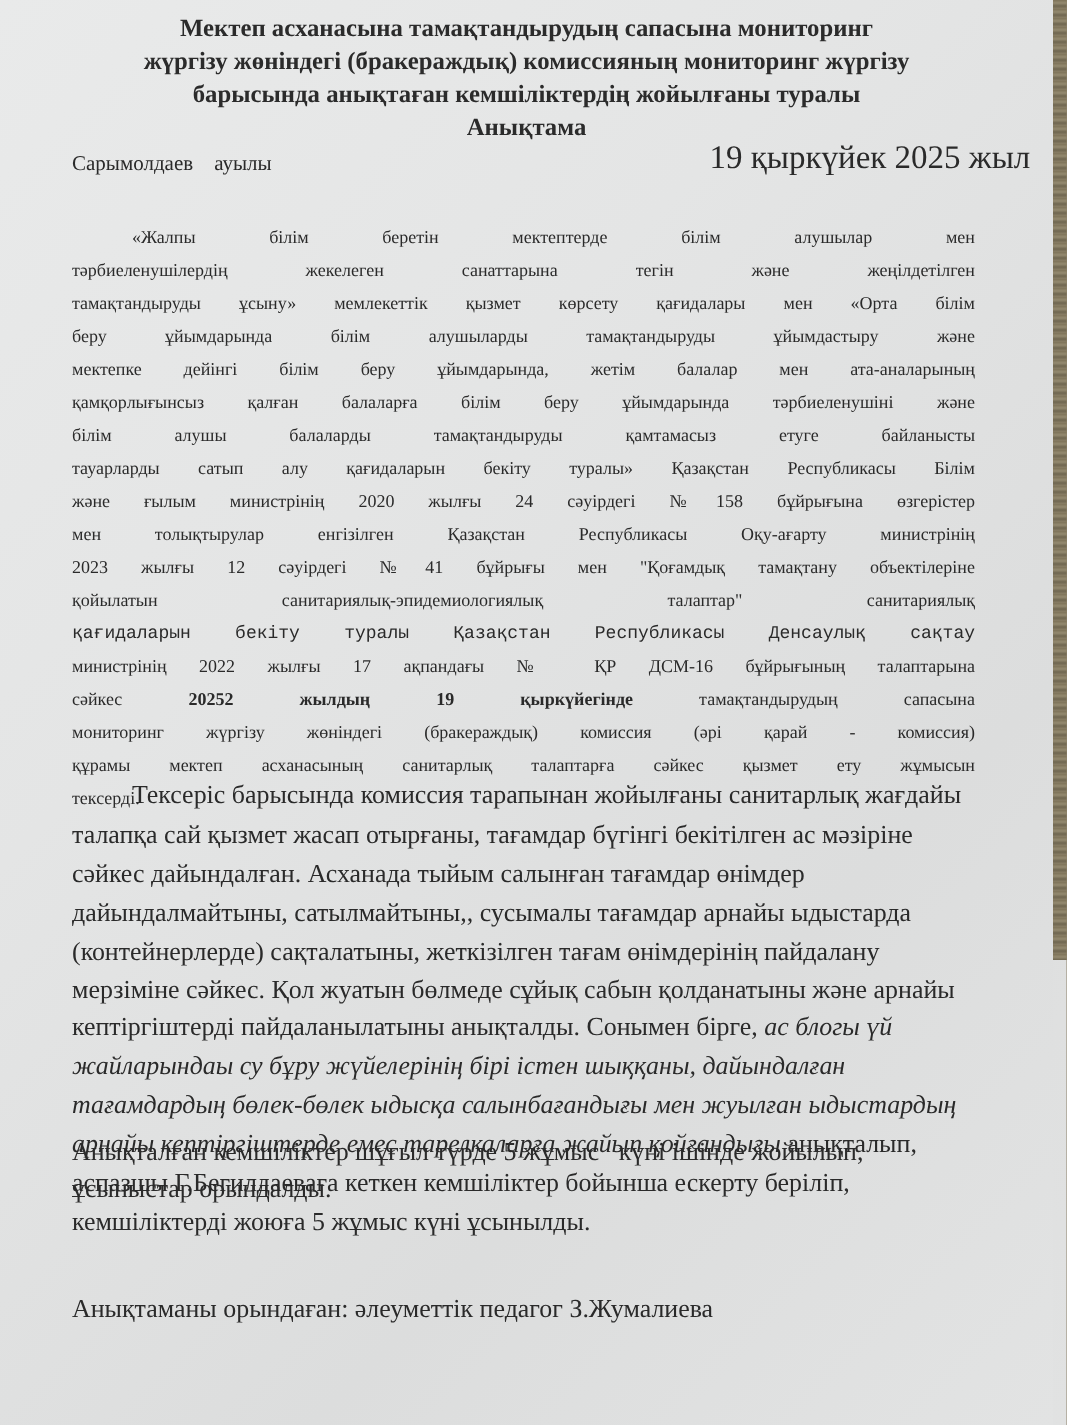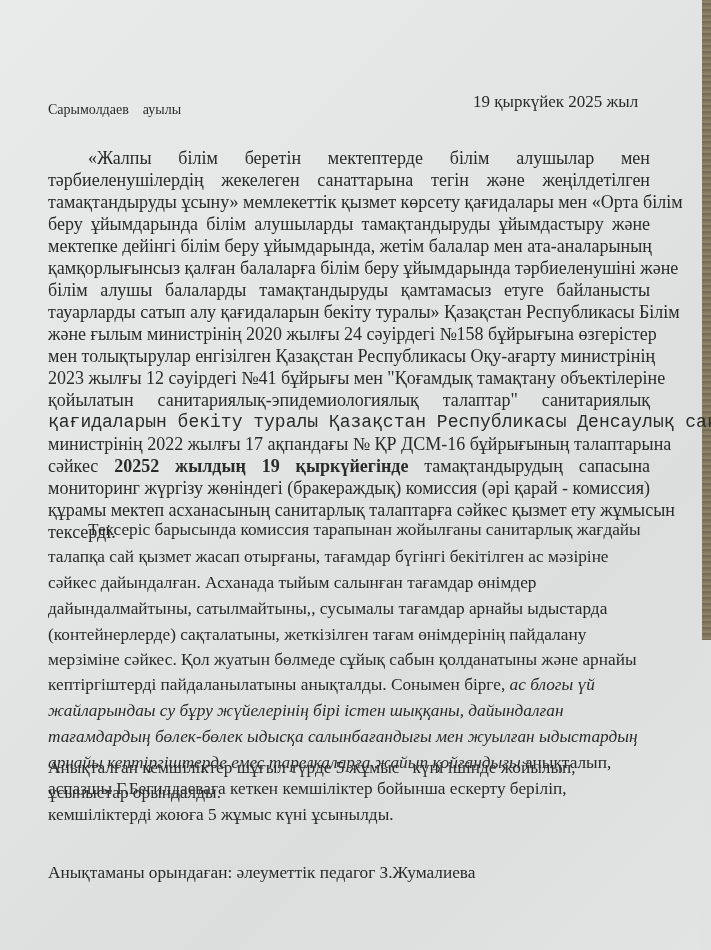--- a/index.html
+++ b/index.html
@@ -50,47 +50,53 @@
     .meta-left {
       position: absolute;
       left: 48px;
       top: 102px;
       font-size: 14px;
     }
     .meta-right {
       position: absolute;
       left: 473px;
       top: 92px;
-      font-size: 17px;
+      font-size: 22px;
     }
     .line {
       position: absolute;
       left: 48px;
       width: 602px;
-      font-size: 18px;
+      font-size: 12px;
       line-height: 22px;
       white-space: nowrap;
       text-align: justify;
       text-align-last: justify;
     }
     .line.last { text-align-last: left; }
     .line.indent { left: 88px; width: 562px; }
     .l2 { position: absolute; left: 48px; font-size: 17.3px; line-height: 22px; white-space: nowrap; }
     .l2.indent { left: 88px; }
     .it { font-style: italic; }
     .b { font-weight: bold; }
   </style>
 </head>
 <body>
 
 <div class="wood"></div>
 <div class="page-bottom-ext"></div>
 
 <div class="page">
 
+  <div class="title" style="top:8px;">
+    <span class="title-line">Мектеп асханасына тамақтандырудың сапасына мониторинг</span>
+    <span class="title-line">жүргізу жөніндегі (бракераждық) комиссияның мониторинг жүргізу</span>
+    <span class="title-line">барысында  анықтаған кемшіліктердің жойылғаны туралы</span>
+    <span class="title-line">Анықтама</span>
+  </div>
 
   <div class="meta-left" style="white-space:pre;">Сарымолдаев    ауылы</div>
   <div class="meta-right">19 қыркүйек 2025 жыл</div>
 
   <div>
     <div class="line indent" style="top:147px;">«Жалпы білім беретін мектептерде білім алушылар мен</div>
     <div class="line" style="top:169px;">тәрбиеленушілердің жекелеген санаттарына тегін және жеңілдетілген</div>
     <div class="line" style="top:191px;">тамақтандыруды ұсыну» мемлекеттік қызмет көрсету қағидалары мен «Орта білім</div>
     <div class="line" style="top:213px;">беру ұйымдарында білім алушыларды тамақтандыруды ұйымдастыру және</div>
     <div class="line" style="top:235px;">мектепке дейінгі білім беру ұйымдарында, жетім балалар мен ата-аналарының</div>

